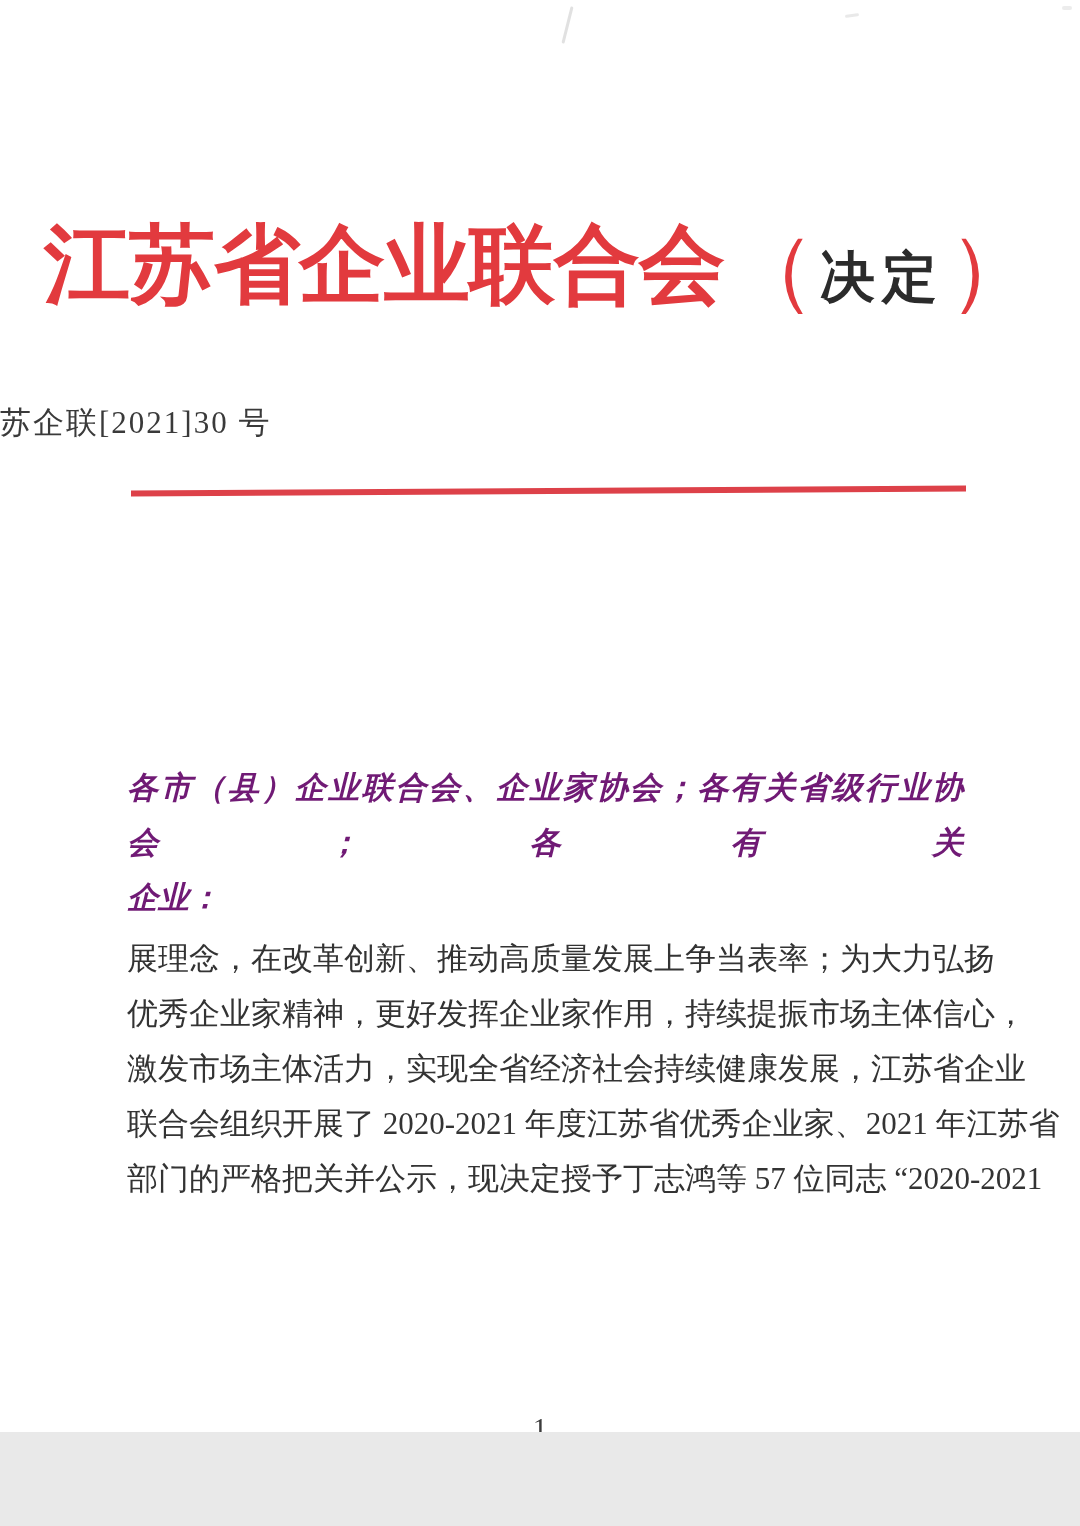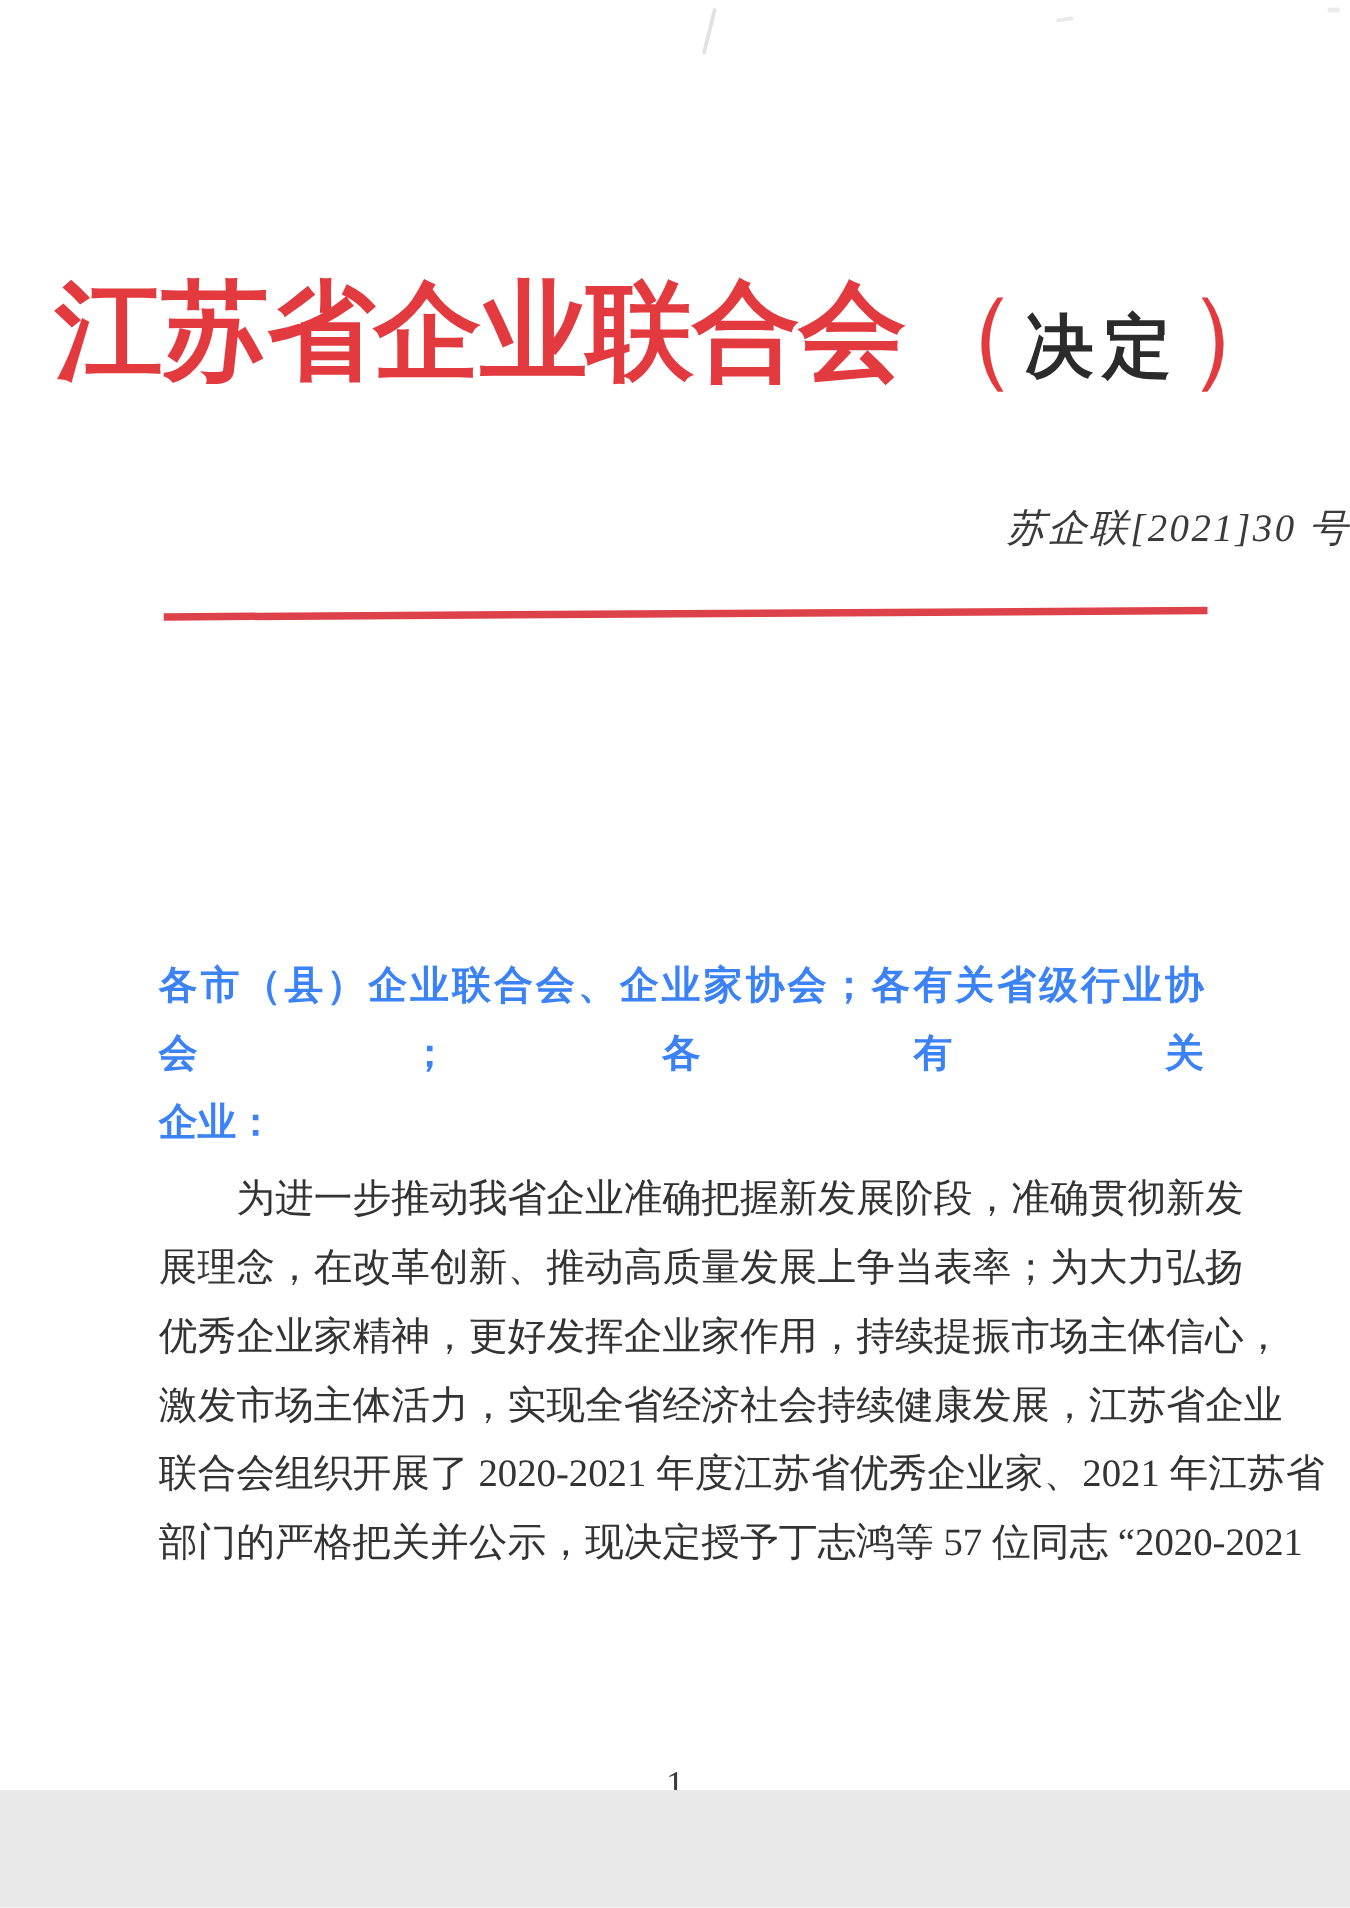--- a/index.html
+++ b/index.html
@@ -54,25 +54,24 @@
     letter-spacing: 7px;
     position: relative;
     top: 12px;
     margin: 17px 4px;
   }
 
   .doc-number {
     position: absolute;
     top: 402px;
     left: 0; right: 0;
-    text-align: right;
+    text-align: left;
     font-size: 31px;
     color: #3a3a3a;
     letter-spacing: 2px;
-    font-style: italic;
   }
 
   .red-rule {
     position: absolute;
     top: 488px;
     left: 131px;
     width: 835px;
     height: 6px;
     background: #dd4149;
     transform: rotate(-0.35deg);
@@ -95,22 +94,23 @@
     position: absolute;
     left: 127px;
     width: 836px;
     top: 760px;
     font-size: 31px;
     color: #333333;
   }
   .salutation {
     font-family: "Liberation Sans", "DejaVu Sans", sans-serif;
     font-weight: bold;
-    color: #3b82f6;
+    color: #701a75;
     line-height: 55px;
+    font-style: italic;
   }
   .salutation .line-justify {
     text-align: justify;
     text-align-last: justify;
     text-justify: inter-character;
   }
   .body-paragraph {
     margin-top: 6px;
     line-height: 55px;
   }
@@ -151,21 +151,20 @@
 
   <div class="red-rule"></div>
 
 
   <div class="content">
     <div class="salutation">
       <div class="line-justify">各市（县）企业联合会、企业家协会；各有关省级行业协会；各有关</div>
       <div>企业：</div>
     </div>
     <div class="body-paragraph">
-      <div class="body-line indent">为进一步推动我省企业准确把握新发展阶段，准确贯彻新发</div>
       <div class="body-line">展理念，在改革创新、推动高质量发展上争当表率；为大力弘扬</div>
       <div class="body-line">优秀企业家精神，更好发挥企业家作用，持续提振市场主体信心，</div>
       <div class="body-line">激发市场主体活力，实现全省经济社会持续健康发展，江苏省企业</div>
       <div class="body-line">联合会组织开展了 2020-2021 年度江苏省优秀企业家、2021 年江苏省</div>
       <div class="body-line">部门的严格把关并公示，现决定授予丁志鸿等 57 位同志 “2020-2021</div>
     </div>
   </div>
 
   <div class="page-number">1</div>
 

